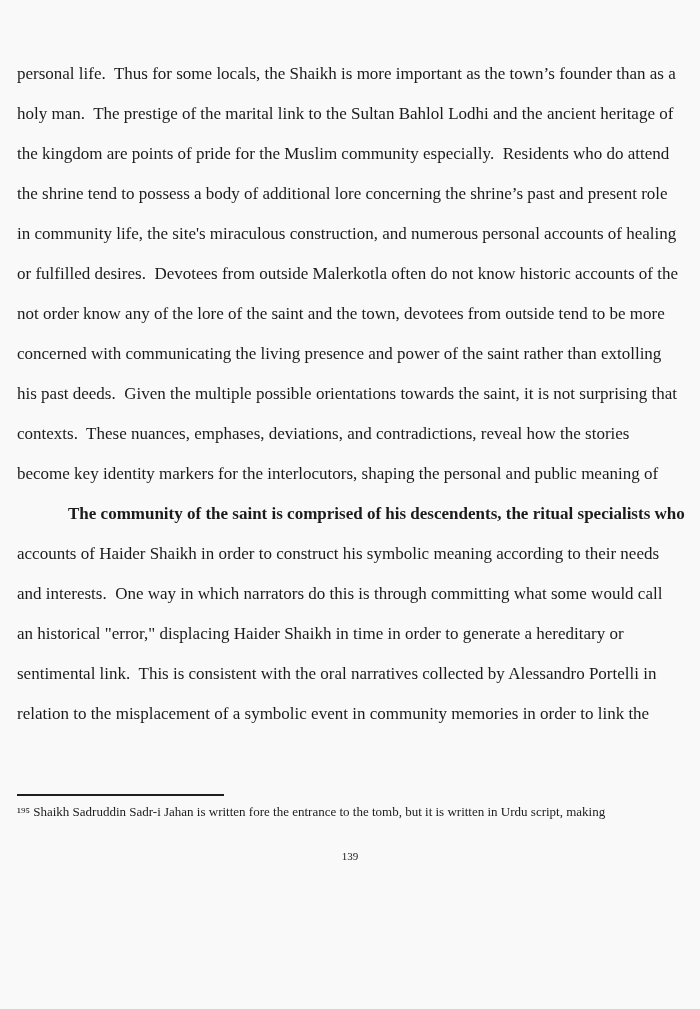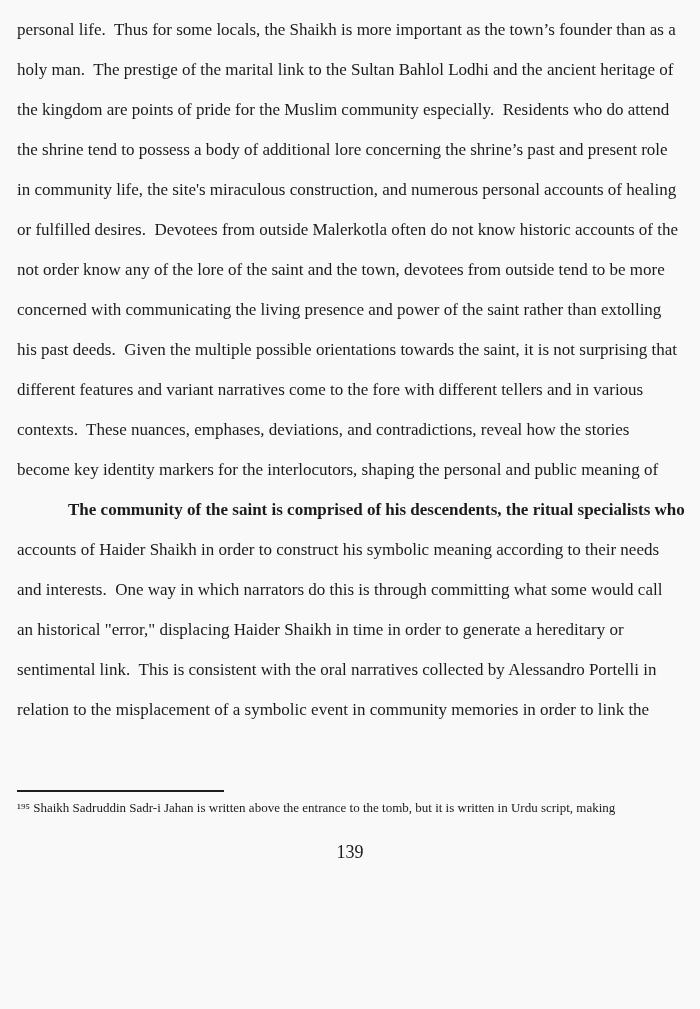--- a/index.html
+++ b/index.html
@@ -16,20 +16,21 @@
   }
   .page {
     position: relative;
     width: 700px;
     height: 1009px;
   }
   .body-text {
     padding-top: 10px;
     padding-left: 17px;
     padding-right: 6px;
+    margin-top: 44px;
   }
   .line {
     font-size: 17px;
     line-height: 40px;
     white-space: pre;
   }
   .line.indent {
     text-indent: 51px;
     font-weight: bold;
   }
@@ -44,50 +45,49 @@
     margin-bottom: 7px;
   }
   .fn-line {
     font-size: 13px;
     line-height: 17px;
     white-space: pre;
   }
   .page-number {
     margin-top: 28px;
     text-align: center;
-    font-size: 18px;
+    font-size: 11px;
     line-height: 16px;
   }
 </style>
 </head>
 <body>
 
 <div class="page">
 
   <div class="body-text">
     <div class="line">personal life.  Thus for some locals, the Shaikh is more important as the town’s founder than as a</div>
     <div class="line">holy man.  The prestige of the marital link to the Sultan Bahlol Lodhi and the ancient heritage of</div>
     <div class="line">the kingdom are points of pride for the Muslim community especially.  Residents who do attend</div>
     <div class="line">the shrine tend to possess a body of additional lore concerning the shrine’s past and present role</div>
     <div class="line">in community life, the site's miraculous construction, and numerous personal accounts of healing</div>
     <div class="line">or fulfilled desires.  Devotees from outside Malerkotla often do not know historic accounts of the</div>
     <div class="line">not order know any of the lore of the saint and the town, devotees from outside tend to be more</div>
     <div class="line">concerned with communicating the living presence and power of the saint rather than extolling</div>
     <div class="line">his past deeds.  Given the multiple possible orientations towards the saint, it is not surprising that</div>
-    <div class="line">different features and variant narratives come to the fore with different tellers and in various</div>
     <div class="line">contexts.  These nuances, emphases, deviations, and contradictions, reveal how the stories</div>
     <div class="line">become key identity markers for the interlocutors, shaping the personal and public meaning of</div>
     <div class="line indent">The community of the saint is comprised of his descendents, the ritual specialists who</div>
     <div class="line">accounts of Haider Shaikh in order to construct his symbolic meaning according to their needs</div>
     <div class="line">and interests.  One way in which narrators do this is through committing what some would call</div>
     <div class="line">an historical "error," displacing Haider Shaikh in time in order to generate a hereditary or</div>
     <div class="line">sentimental link.  This is consistent with the oral narratives collected by Alessandro Portelli in</div>
     <div class="line">relation to the misplacement of a symbolic event in community memories in order to link the</div>
   </div>
 
   <div class="footnote">
     <div class="fn-rule"></div>
-    <div class="fn-line">¹⁹⁵ Shaikh Sadruddin Sadr-i Jahan is written above the entrance to the tomb, but it is written in Urdu script, making</div>
+    <div class="fn-line">¹⁹⁵ Shaikh Sadruddin Sadr-i Jahan is written fore the entrance to the tomb, but it is written in Urdu script, making</div>
   </div>
 
   <div class="page-number">139</div>
 
 </div>
 
 </body></html>

